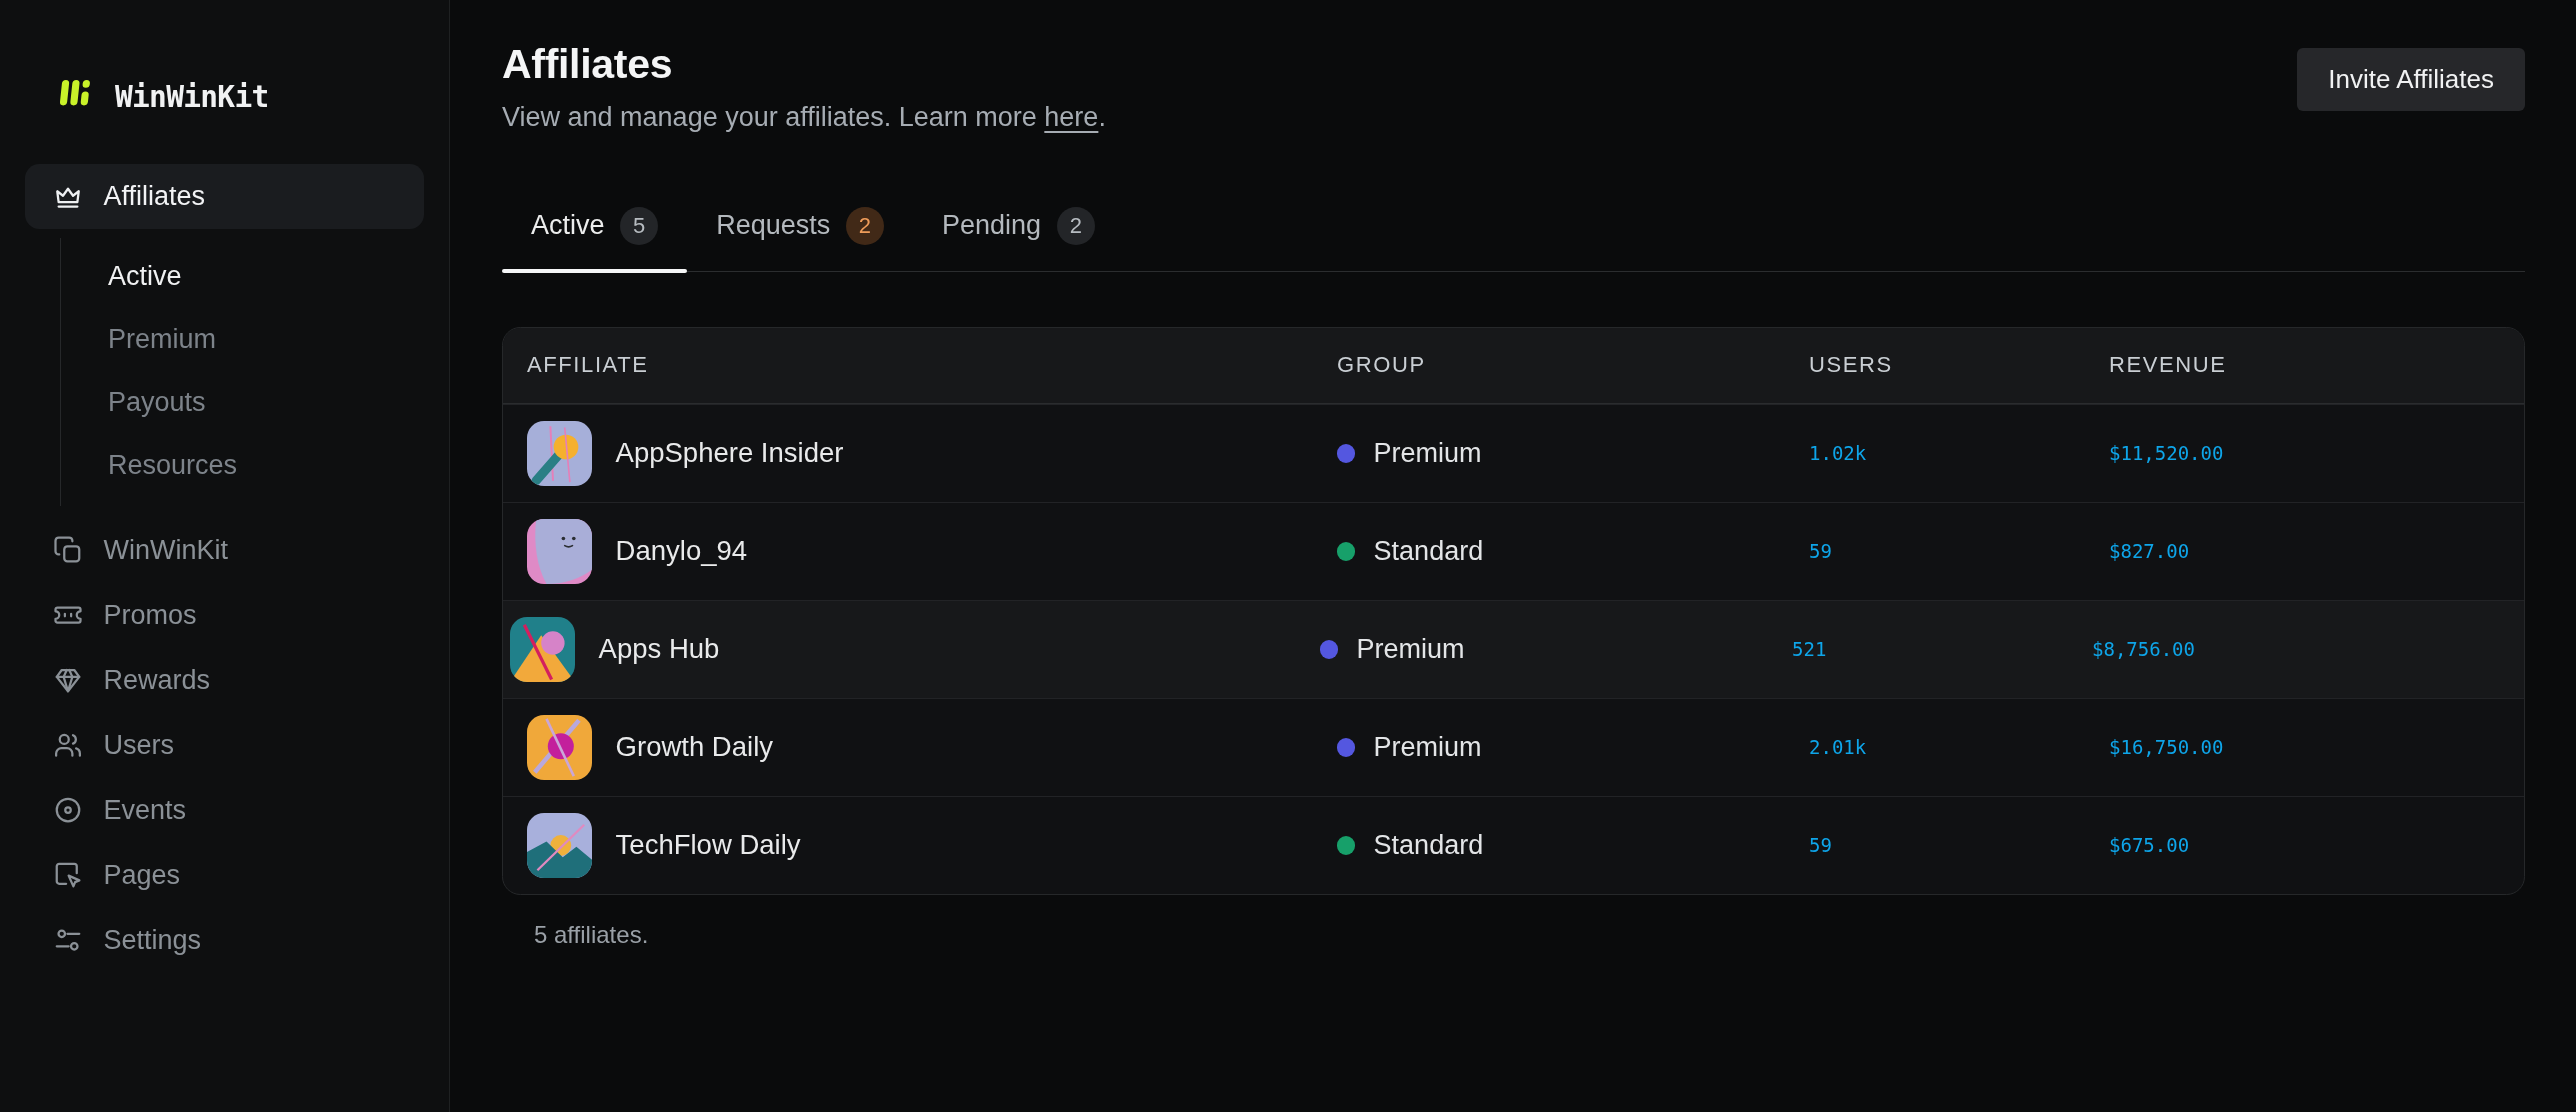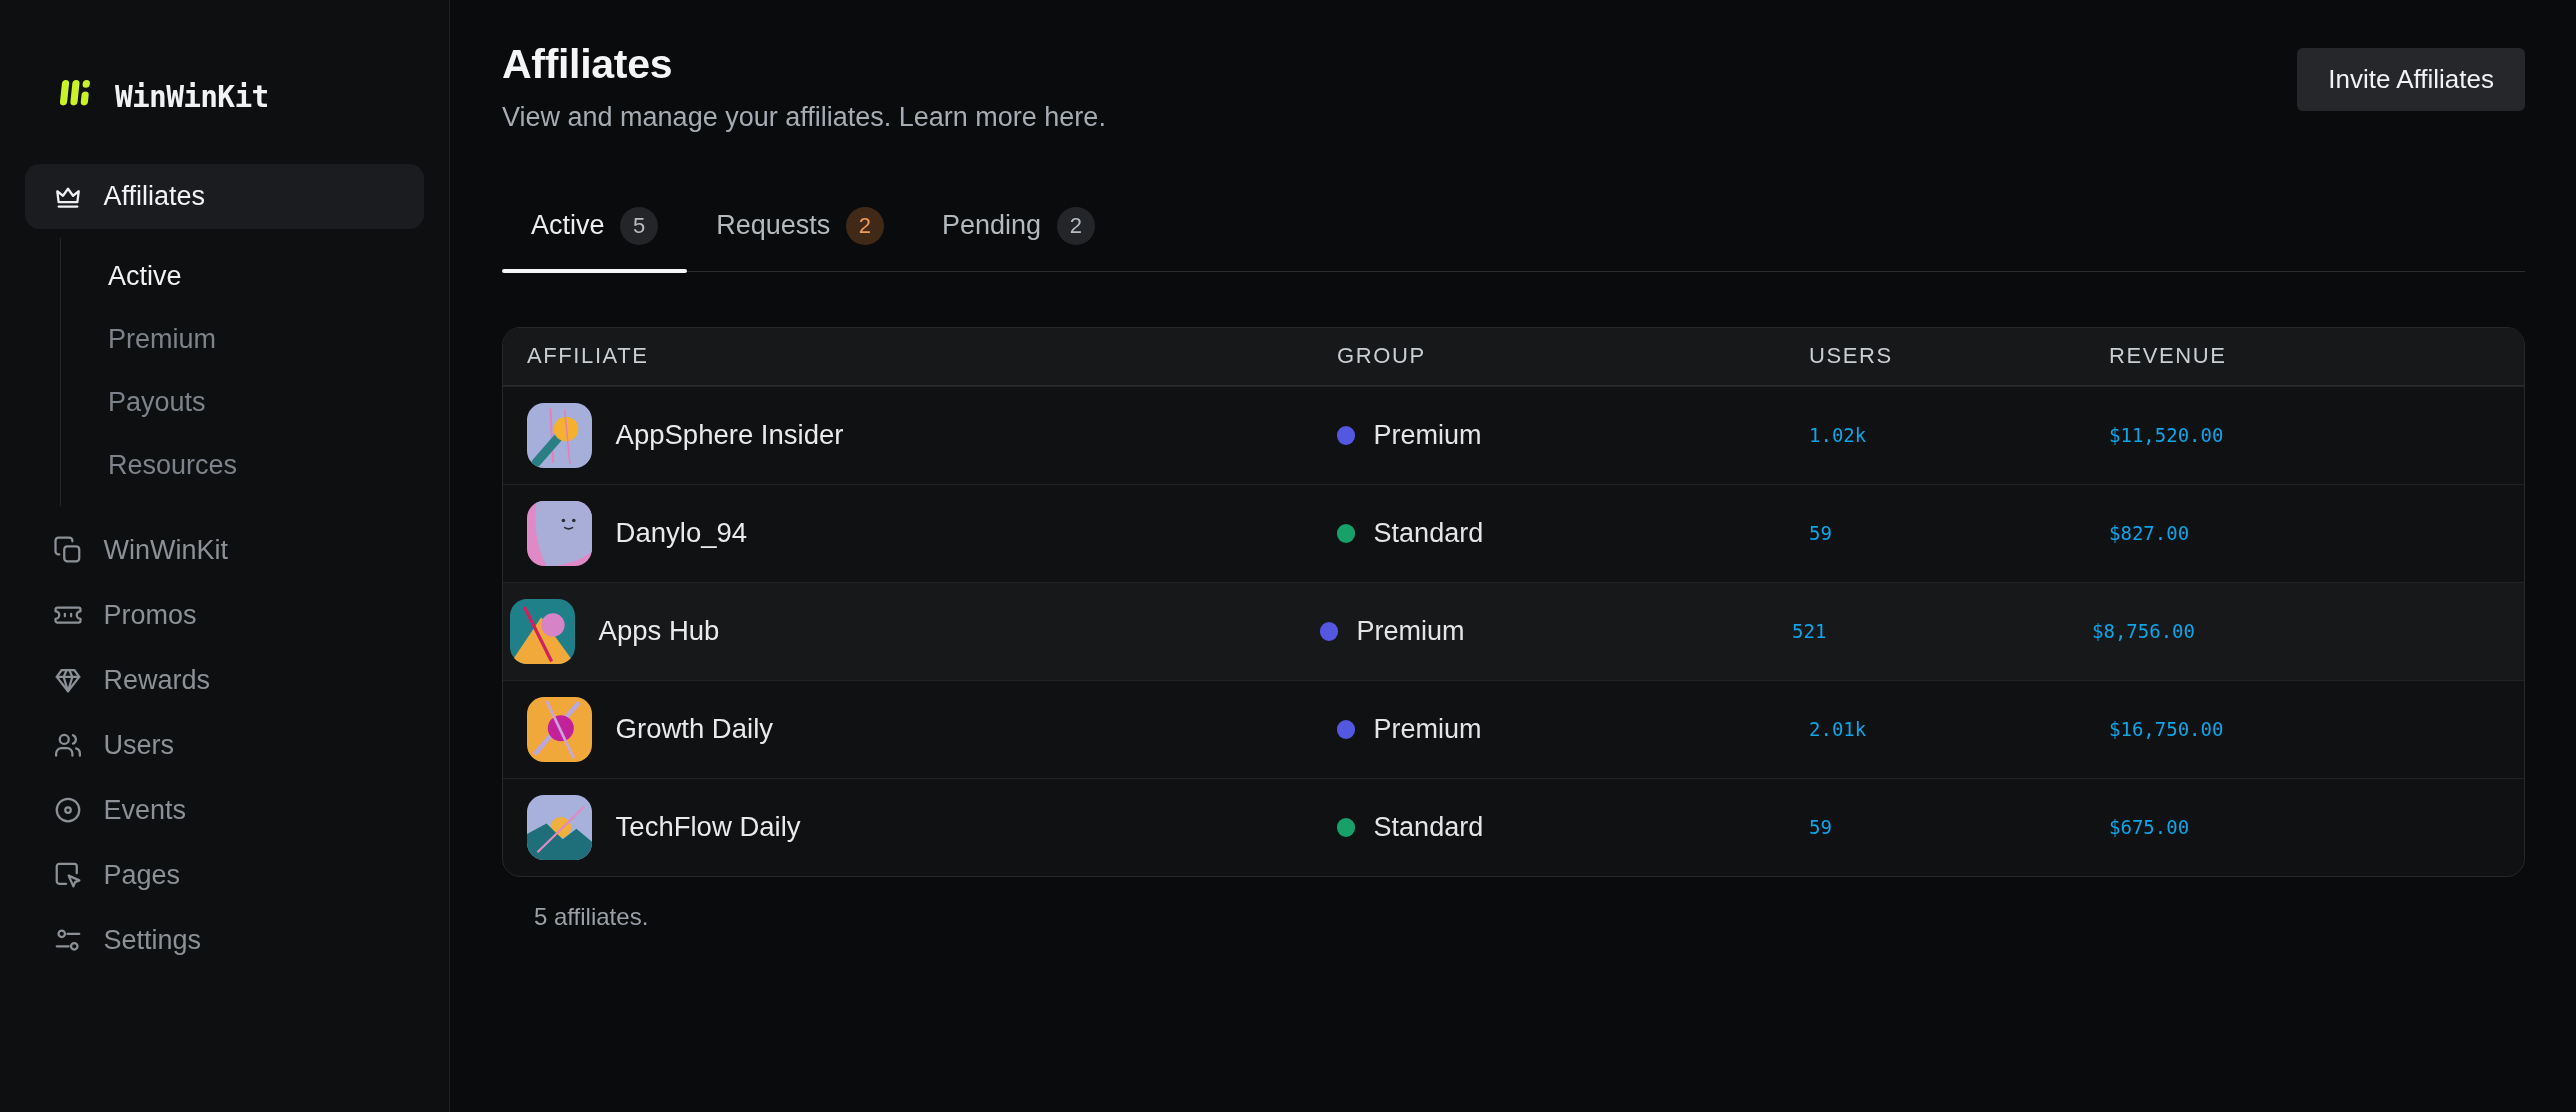--- a/index.html
+++ b/index.html
@@ -26,21 +26,21 @@
   .sublist { margin:9.2px 0 11.8px 60px; border-left:1.3px solid #26282a; padding:6.5px 0 9.2px 47px; }
   .subitem { height:63px; display:flex; align-items:center; font-size:27px;
     color:#7d838a; cursor:pointer; }
   .subitem.active { color:#f0f1f2; }
 
   
   .main { position:absolute; left:452px; top:0; right:0; bottom:0; padding:0 51px 0 50px; }
   .page-title { margin-top:41px; font-size:41px; font-weight:700; color:#f4f5f6;
     letter-spacing:-0.3px; }
   .page-sub { margin-top:14.4px; font-size:27px; color:#a6acb3; }
-  .page-sub a { color:#a6acb3; text-underline-offset:4.6px; cursor:pointer; }
+  .page-sub a { color:#a6acb3; text-decoration:underline; text-underline-offset:4.6px; cursor:pointer; }
 
   .invite-btn { position:absolute; top:48px; right:51px; height:63px; padding:0 31px;
     background:#26272a; border:none; border-radius:6px; font-family:inherit;
     font-size:26px; color:#f1f2f3; cursor:pointer; display:flex; align-items:center; }
 
   
   .tabs { margin-top:63px; display:flex; border-bottom:1.3px solid #2b2d2f; }
   .tab { position:relative; display:flex; align-items:center; gap:15.7px;
     padding:10.5px 29px 26px 29px; font-size:27px; color:#b4b9be; cursor:pointer; }
   .tab.active { color:#eceded; }
@@ -48,21 +48,21 @@
     height:4.6px; border-radius:2.6px; background:#f5f6f7; }
   .badge { min-width:38px; height:38px; border-radius:50%; background:#232528;
     color:#b7bcc1; font-size:22px; display:flex; align-items:center; justify-content:center; }
   .badge.orange { background:#412917; color:#ee9c5a; }
 
   
   .card { margin-top:55px; background:#101113; border:1.3px solid #26282a;
     border-radius:18.3px; overflow:hidden; }
   .tgrid { display:grid; grid-template-columns:810px 472px 300px auto;
     align-items:center; padding:0 26px 0 24px; }
-  .thead { height:58px; background:#17181a; border-bottom:1.3px solid #2a2c2e; }
+  .thead { height:76px; background:#17181a; border-bottom:1.3px solid #2a2c2e; }
   .th { font-size:22px; letter-spacing:1.6px; color:#c9ced3; font-weight:400; }
   .trow { height:98px; border-top:1.3px solid #222326; cursor:pointer; }
   .trow:first-of-type { border-top:none; }
   .trow.hl { background:#17181a;padding-left:7px; }
   .cell-aff { display:flex; align-items:center; gap:23.6px; }
   .avatar { width:65px; height:65px; border-radius:17px; overflow:hidden; flex:0 0 65px; }
   .avatar svg { width:65px; height:65px; display:block; }
   .aff-name { font-size:27.5px; color:#e9eaeb; }
   .cell-group { display:flex; align-items:center; gap:18.3px; font-size:27px; color:#e3e5e7; }
   .dot { width:18.3px; height:18.3px; border-radius:50%; }

